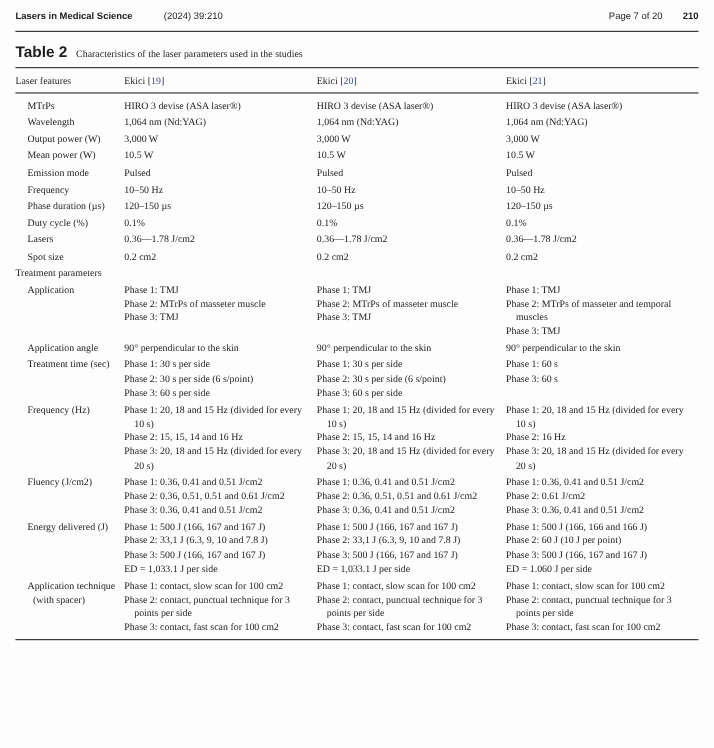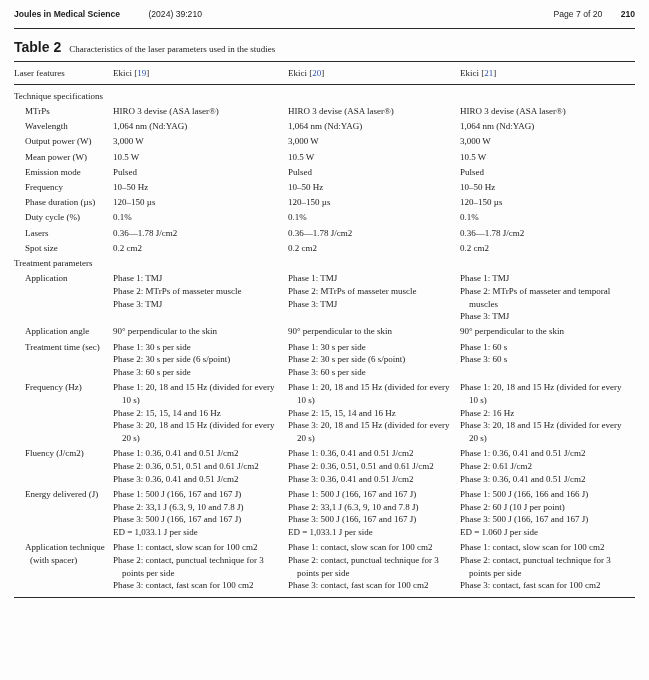--- a/index.html
+++ b/index.html
@@ -48,21 +48,21 @@
   
   .footnote { margin-top: 6px; line-height: 15px; }
 </style>
 </head>
 <body>
 
 <div class="page">
 
   <div class="runhead">
     <div class="left">
-      <span class="journal">Joules in Medical Science</span>
+      <span class="journal">Lasers in Medical Science</span>
       <span class="issue">(2024) 39:210</span>
     </div>
     <div class="right">
       <span class="pinfo">Page 7 of 20</span>
       <span class="pnum">210</span>
     </div>
   </div>
   <div class="head-rule"></div>
 
   <div class="caption">
@@ -74,21 +74,20 @@
   <div class="t-row t-head" id="table-header">
       <div class="col-h">Laser features</div>
       <div class="col-h">Ekici [<span class="cite-num">19</span>]</div>
       <div class="col-h">Ekici [<span class="cite-num">20</span>]</div>
       <div class="col-h">Ekici [<span class="cite-num">21</span>]</div>
     </div>
 
   <div class="rule-mid"></div>
 
   <div class="t-body" id="table-body">
-      <div class="section-title">Technique specifications</div>
       <div class="t-row">
         <div class="row-label">MTrPs</div>
         <div class="cell">
           <div class="line">HIRO 3 devise (ASA laser®)</div>
         </div>
         <div class="cell">
           <div class="line">HIRO 3 devise (ASA laser®)</div>
         </div>
         <div class="cell">
           <div class="line">HIRO 3 devise (ASA laser®)</div>

